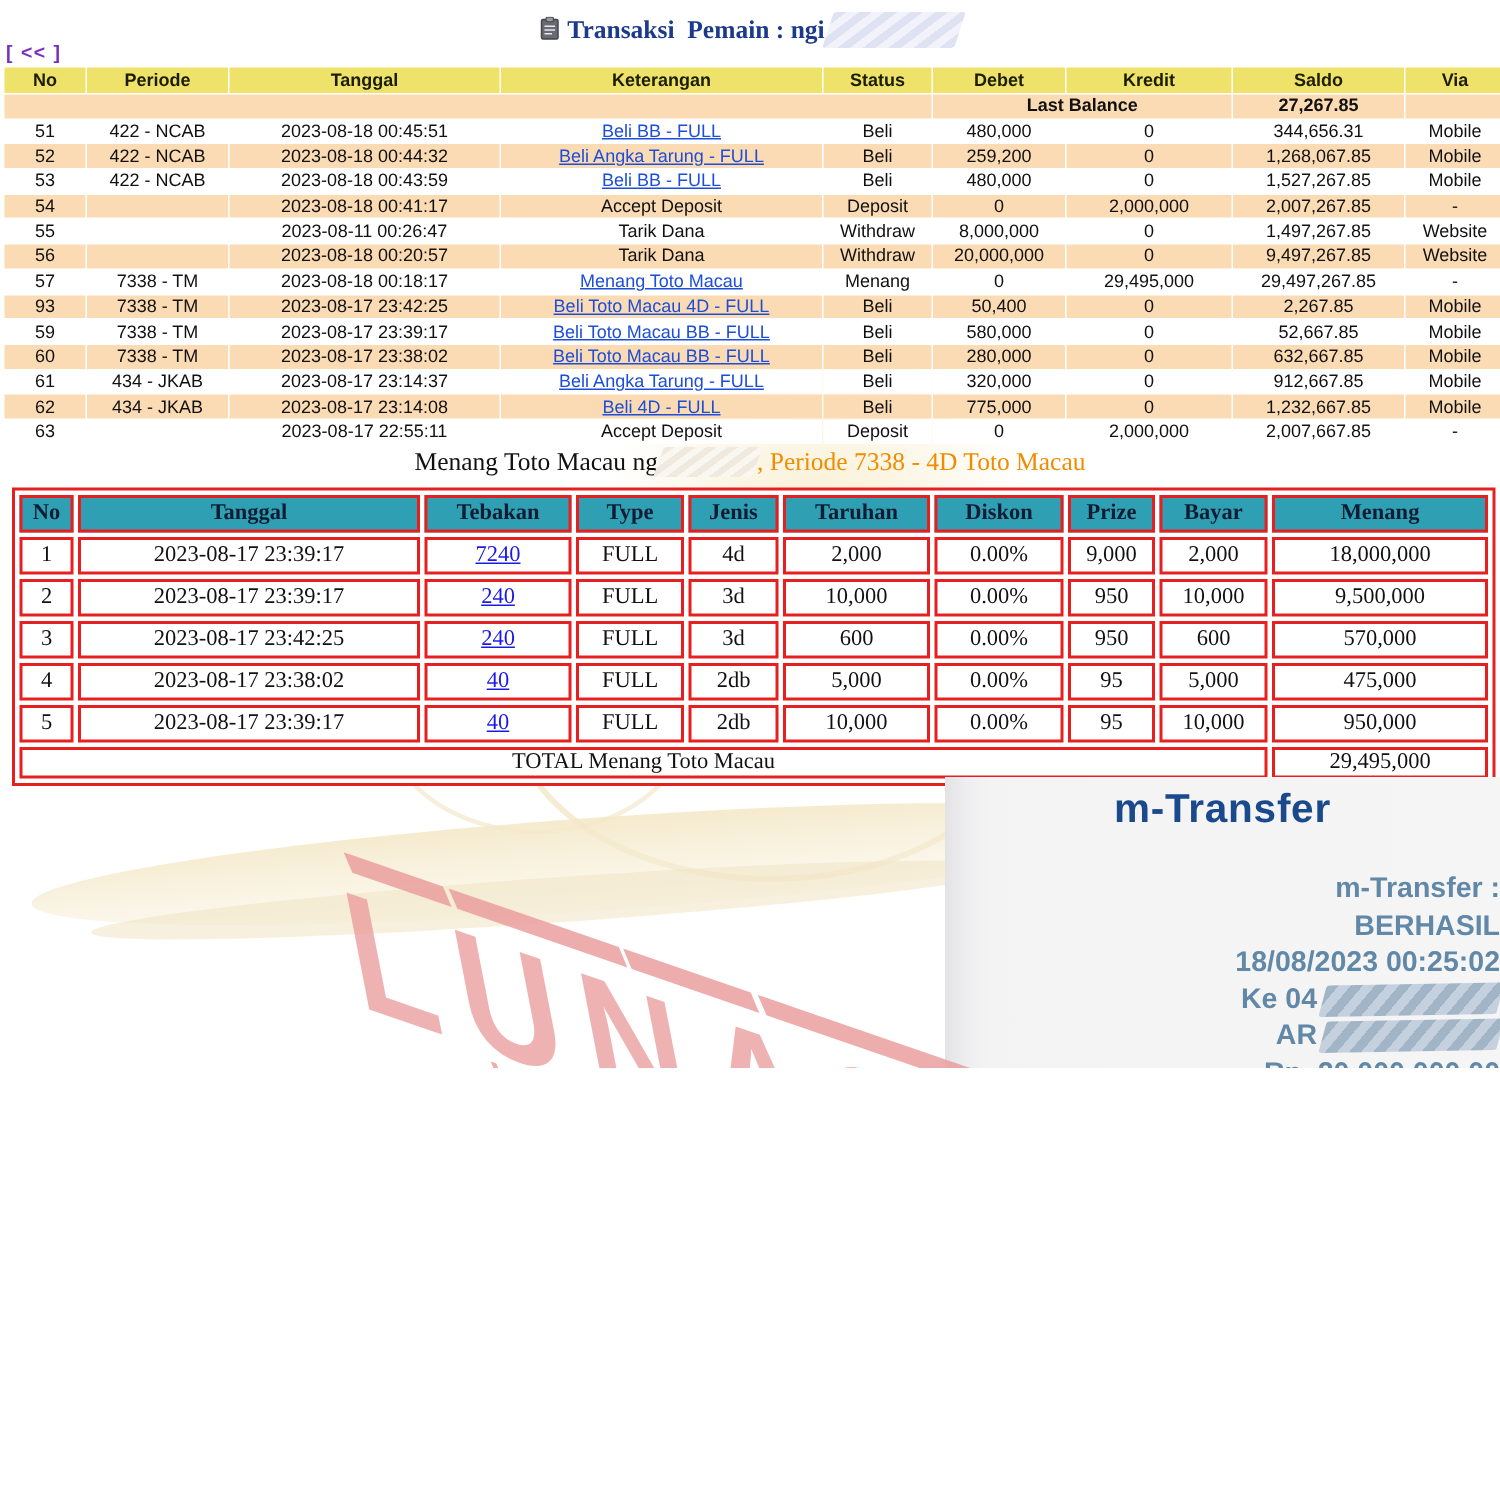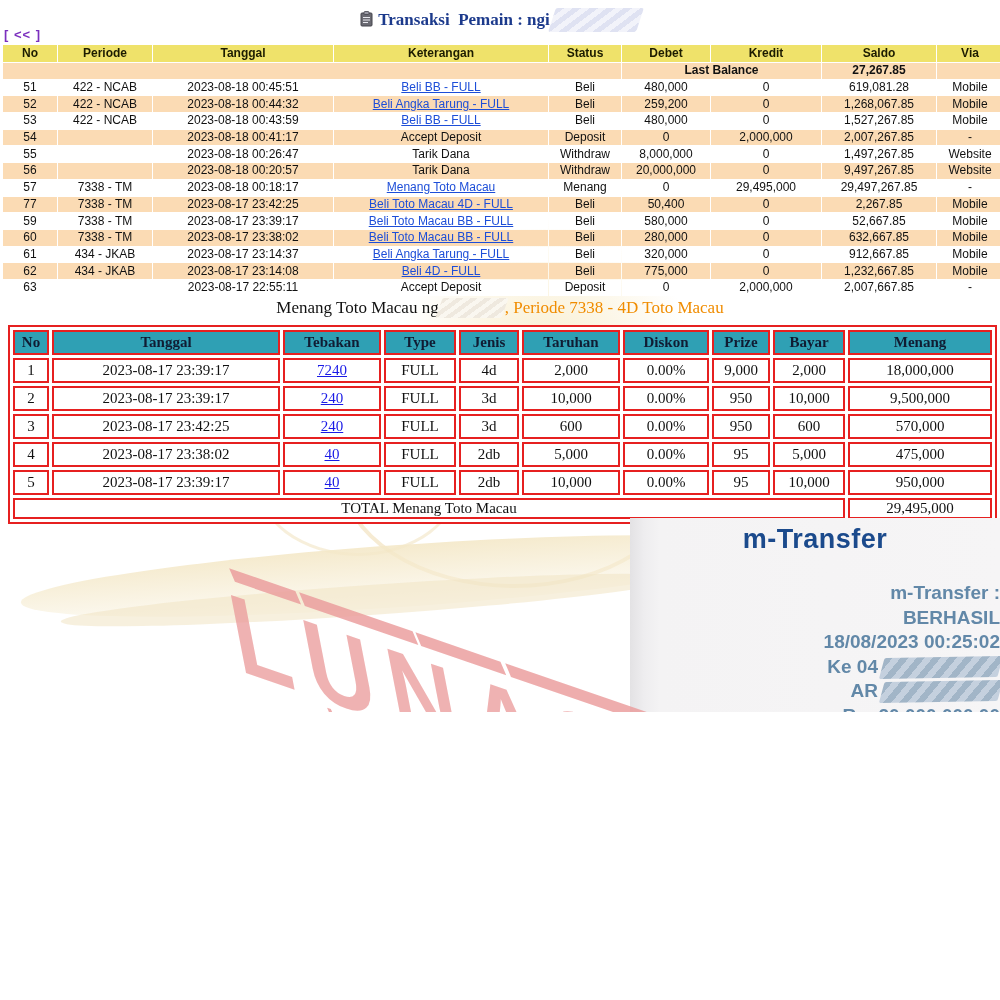--- a/index.html
+++ b/index.html
@@ -158,21 +158,21 @@
         <td></td>
       </tr>
     <tr>
           <td>51</td>
           <td>422 - NCAB</td>
           <td>2023-08-18 00:45:51</td>
           <td><a class="klink" href="#">Beli BB - FULL</a></td>
           <td class="status">Beli</td>
           <td>480,000</td>
           <td class="num-blue">0</td>
-          <td class="num-blue">619,081.28</td>
+          <td class="num-blue">344,656.31</td>
           <td>Mobile</td>
         </tr>
         <tr class="alt">
           <td>52</td>
           <td>422 - NCAB</td>
           <td>2023-08-18 00:44:32</td>
           <td><a class="klink" href="#">Beli Angka Tarung - FULL</a></td>
           <td class="status">Beli</td>
           <td>259,200</td>
           <td class="num-blue">0</td>
@@ -197,21 +197,21 @@
           <td>Accept Deposit</td>
           <td class="status">Deposit</td>
           <td>0</td>
           <td class="num-blue">2,000,000</td>
           <td class="num-blue">2,007,267.85</td>
           <td>-</td>
         </tr>
         <tr>
           <td>55</td>
           <td></td>
-          <td>2023-08-18 00:26:47</td>
+          <td>2023-08-11 00:26:47</td>
           <td>Tarik Dana</td>
           <td class="status">Withdraw</td>
           <td>8,000,000</td>
           <td class="num-blue">0</td>
           <td class="num-blue">1,497,267.85</td>
           <td>Website</td>
         </tr>
         <tr class="alt">
           <td>56</td>
           <td></td>
@@ -228,21 +228,21 @@
           <td>7338 - TM</td>
           <td>2023-08-18 00:18:17</td>
           <td><a class="klink" href="#">Menang Toto Macau</a></td>
           <td class="status">Menang</td>
           <td>0</td>
           <td class="num-blue">29,495,000</td>
           <td class="num-blue">29,497,267.85</td>
           <td>-</td>
         </tr>
         <tr class="alt">
-          <td>77</td>
+          <td>93</td>
           <td>7338 - TM</td>
           <td>2023-08-17 23:42:25</td>
           <td><a class="klink" href="#">Beli Toto Macau 4D - FULL</a></td>
           <td class="status">Beli</td>
           <td>50,400</td>
           <td class="num-blue">0</td>
           <td class="num-blue">2,267.85</td>
           <td>Mobile</td>
         </tr>
         <tr>

